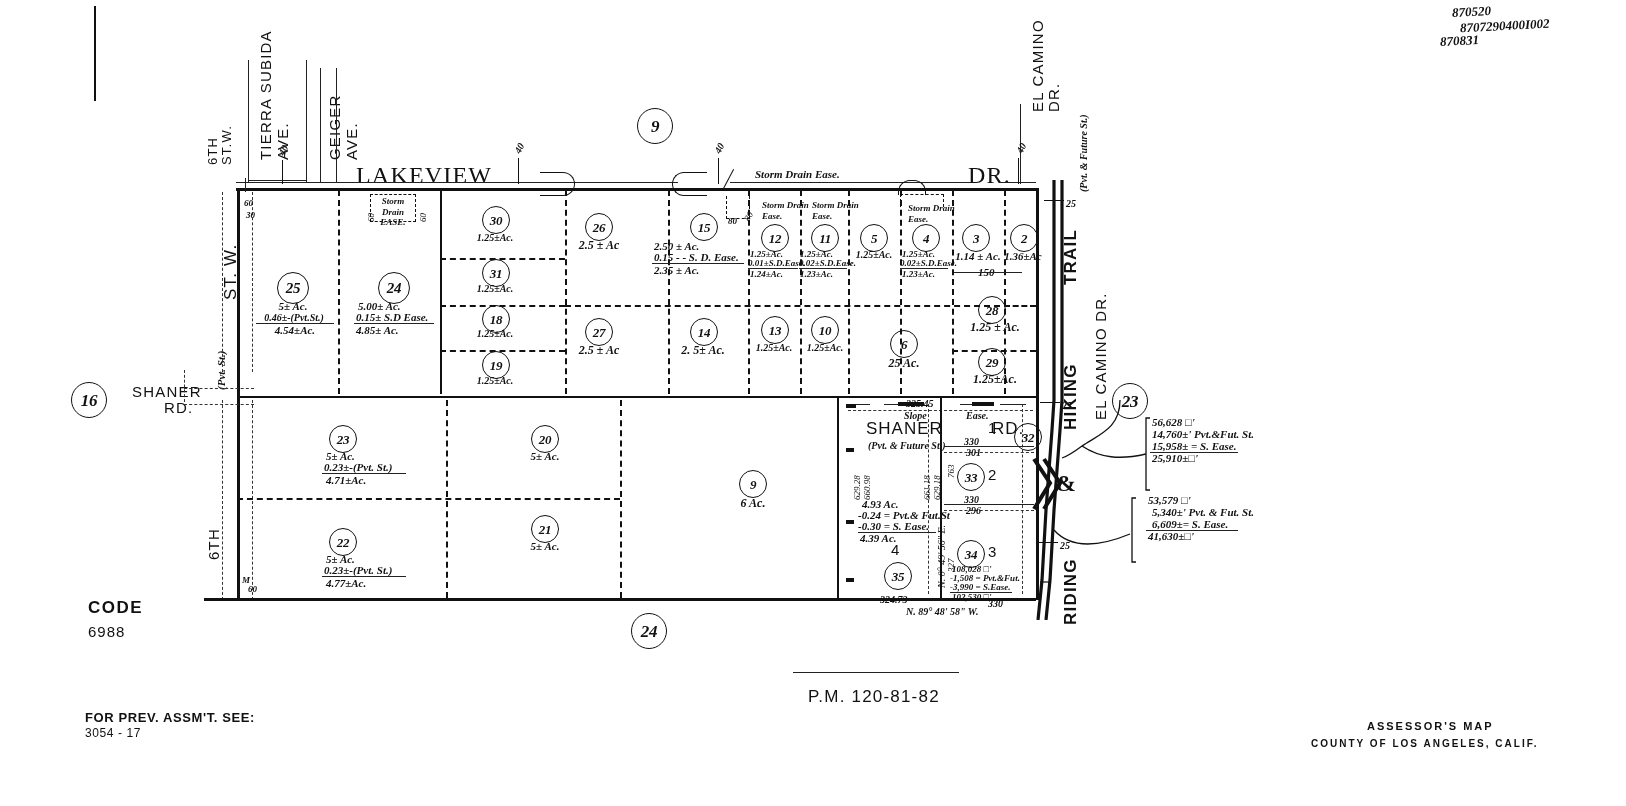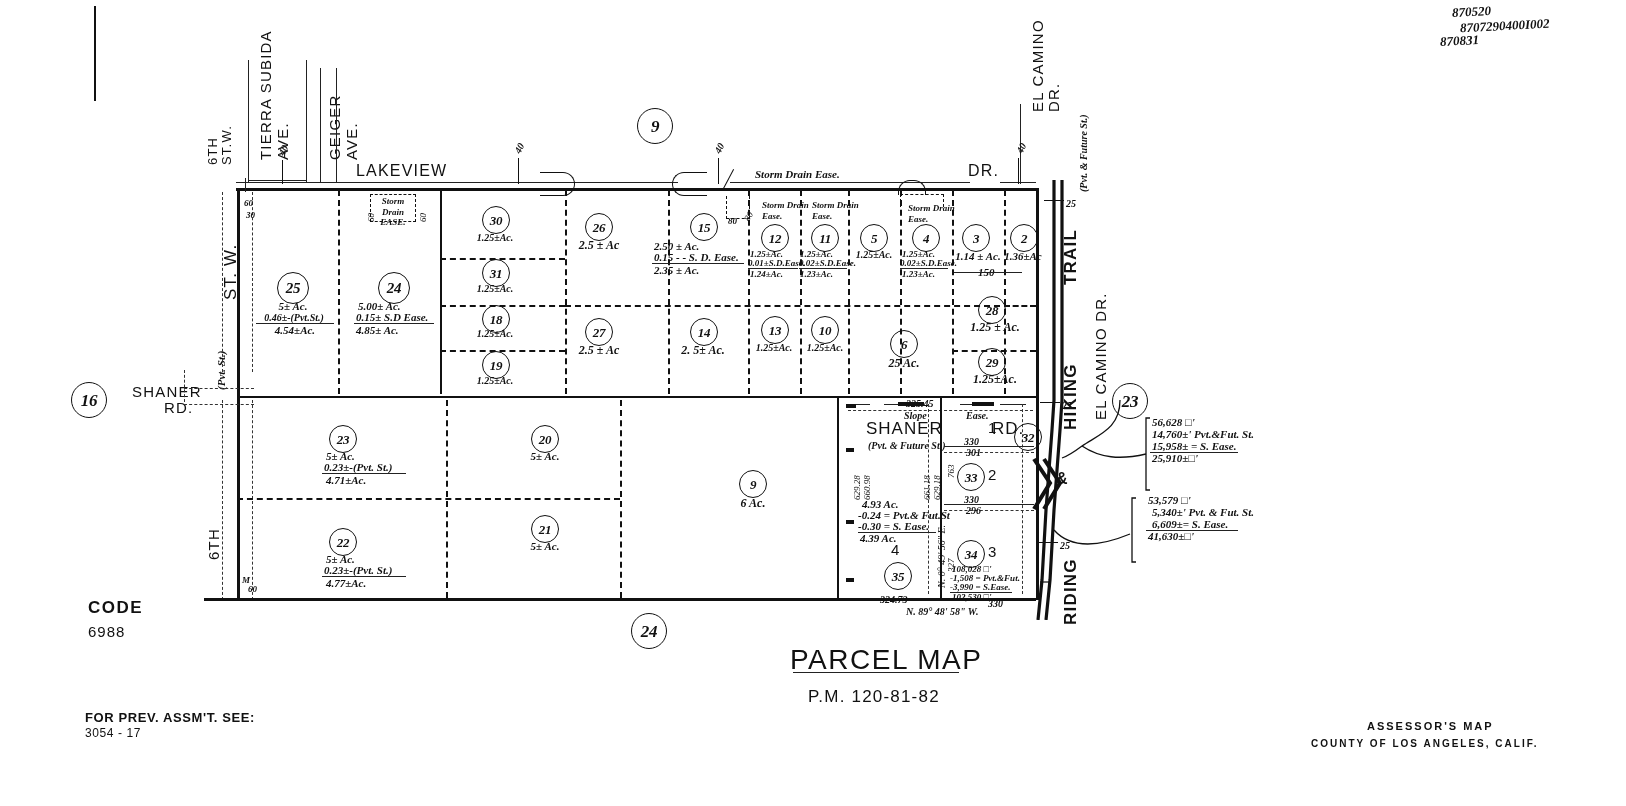--- a/index.html
+++ b/index.html
@@ -76,21 +76,21 @@
     position: absolute;
     font-family: "Liberation Sans", sans-serif;
     color: #111;
     white-space: nowrap;
     letter-spacing: 1.2px;
     line-height: 1.1;
   }
   .print.p13 { font-size: 13px; }
   .print.p15 { font-size: 15px; }
   .print.p17 { font-size: 17px; }
-  .print.p19 { font-size: 16px; }
+  .print.p19 { font-size: 24px; font-family: Liberation Serif, serif; }
   .print.p28 { font-size: 28px; letter-spacing: 2.5px; }
   .rot90  { transform-origin: 0 0; transform: rotate(-90deg); }
 
   .tiny-rot {
     position:absolute;
     font-family:"Liberation Serif", serif;
     font-style: italic;
     font-size: 9px;
     color:#111;
     white-space: nowrap;
@@ -473,21 +473,20 @@
   <div class="hand t11" style="left:1152px; top:506px;">5,340±' Pvt. &amp; Fut. St.</div>
   <div class="hand t11" style="left:1152px; top:518px;">6,609±= S. Ease.</div>
   <div class="hline thin" style="left:1146px; top:530px; width:92px;"></div>
   <div class="hand t11" style="left:1148px; top:530px;">41,630±□'</div>
 
   <div class="hand t9" style="left:244px; top:198px;">60</div>
   <div class="hand t9" style="left:246px; top:210px;">30</div>
   <div class="hand t9" style="left:242px; top:575px;">M</div>
   <div class="hand t9" style="left:248px; top:584px;">60</div>
 
-  <div class="print p28" style="left:790px; top:645px; letter-spacing:1.5px;">PARCEL  MAP</div>
   <div class="hline thin" style="left:793px; top:672px; width:166px;"></div>
   <div class="print p17" style="left:808px; top:688px;">P.M. 120-81-82</div>
 
   <div class="footer-txt" style="left:88px; top:598px; font-size:17px; letter-spacing:1.5px;">CODE</div>
   <div class="footer-txt" style="left:88px; top:623px; font-size:15px; letter-spacing:1px; font-weight:normal;">6988</div>
 
   <div class="footer-txt" style="left:85px; top:710px; font-size:13px; letter-spacing:0.6px;">FOR PREV. ASSM'T. SEE:</div>
   <div class="footer-txt" style="left:85px; top:726px; font-size:12px; letter-spacing:0.6px; font-weight:normal;">3054 - 17</div>
 
   <div class="assessor" style="left:1367px; top:720px; font-size:11px;">ASSESSOR'S MAP</div>

